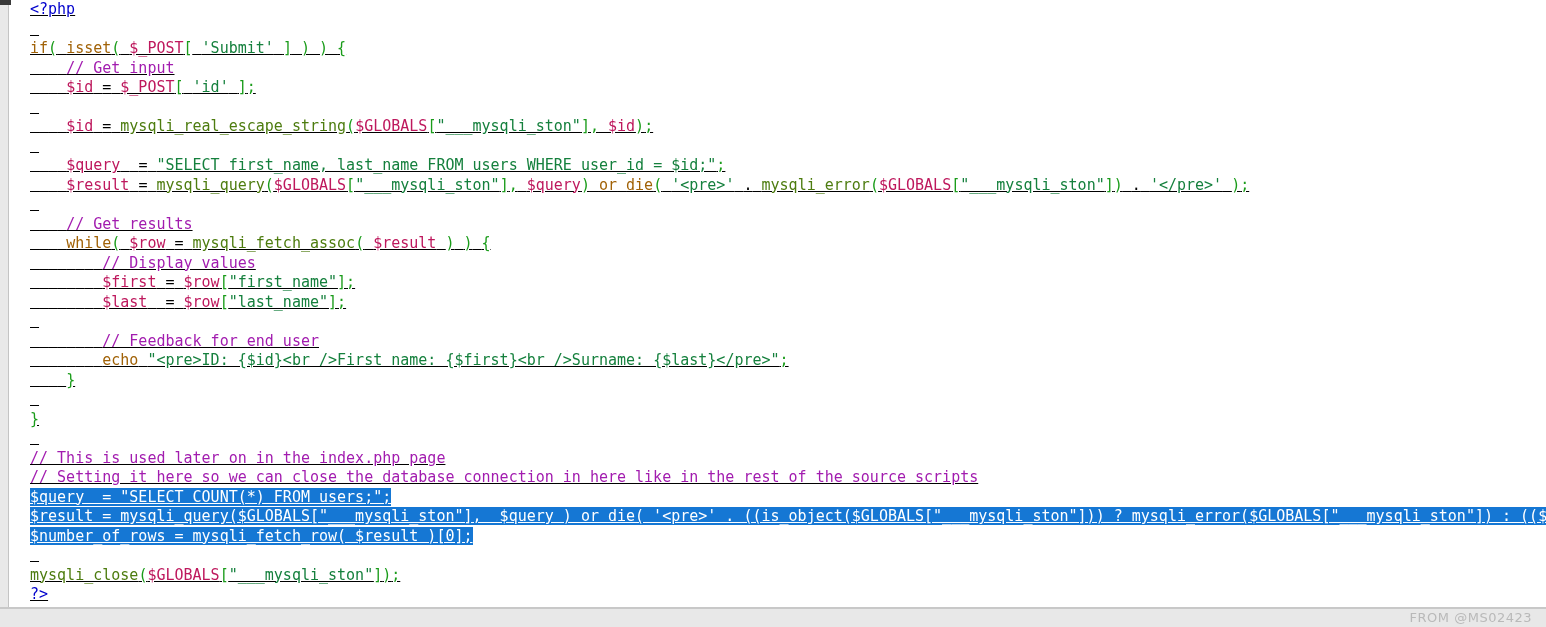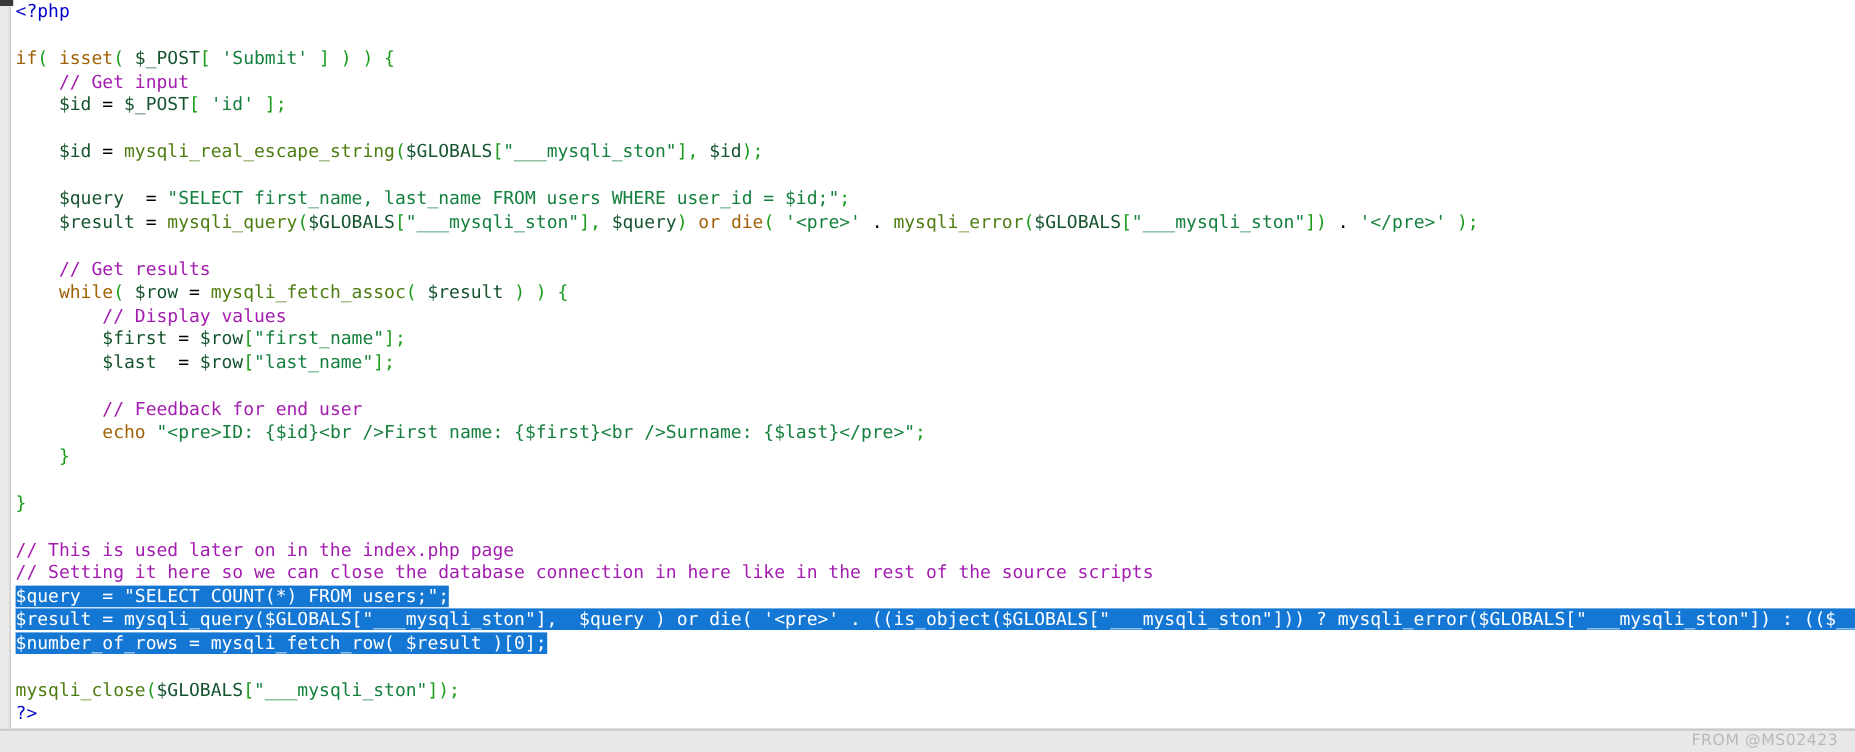--- a/index.html
+++ b/index.html
@@ -76,26 +76,27 @@
     line-height: 19.5px;
     white-space: pre;
     color: #000000;
     letter-spacing: 0px;
   }
 
   .ln {
     display: block;
     height: 19.5px;
     white-space: pre;
-    padding-left: 3px;
+    padding-left: 20px;
+    text-decoration: underline;
   }
 
   
   .kw   { color: #a16207; }        
-  .var  { color: #14532d; margin-top: 30px; }        
+  .var  { color: #be185d; margin-top: 30px; }        
   .fn   { color: #4d7c0f; }
   .str  { color: #15803d; }        
   .cmt  { color: #a21caf; }        
   .brk  { color: #1a9c1a; }        
   .pun  { color: #000000; }
   .tag  { color: #0000cc; }        
 
   
   .sel {
     background: #1577d4;

